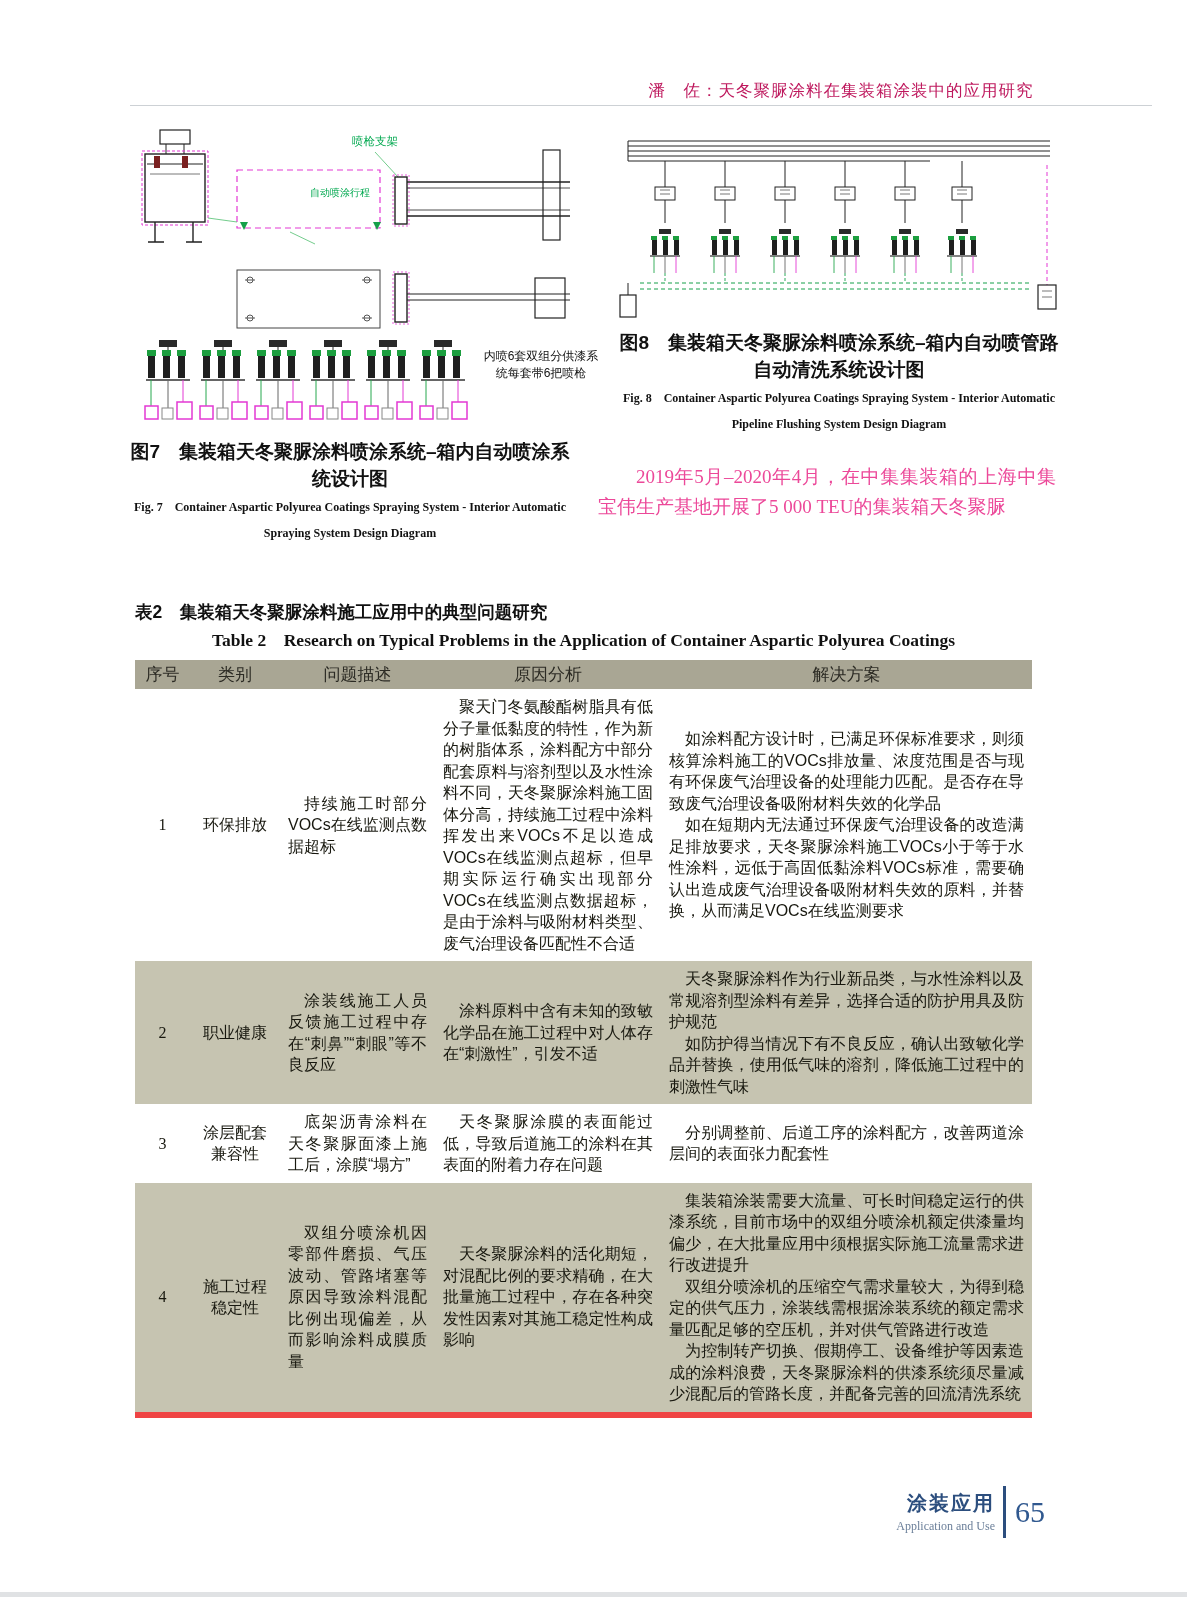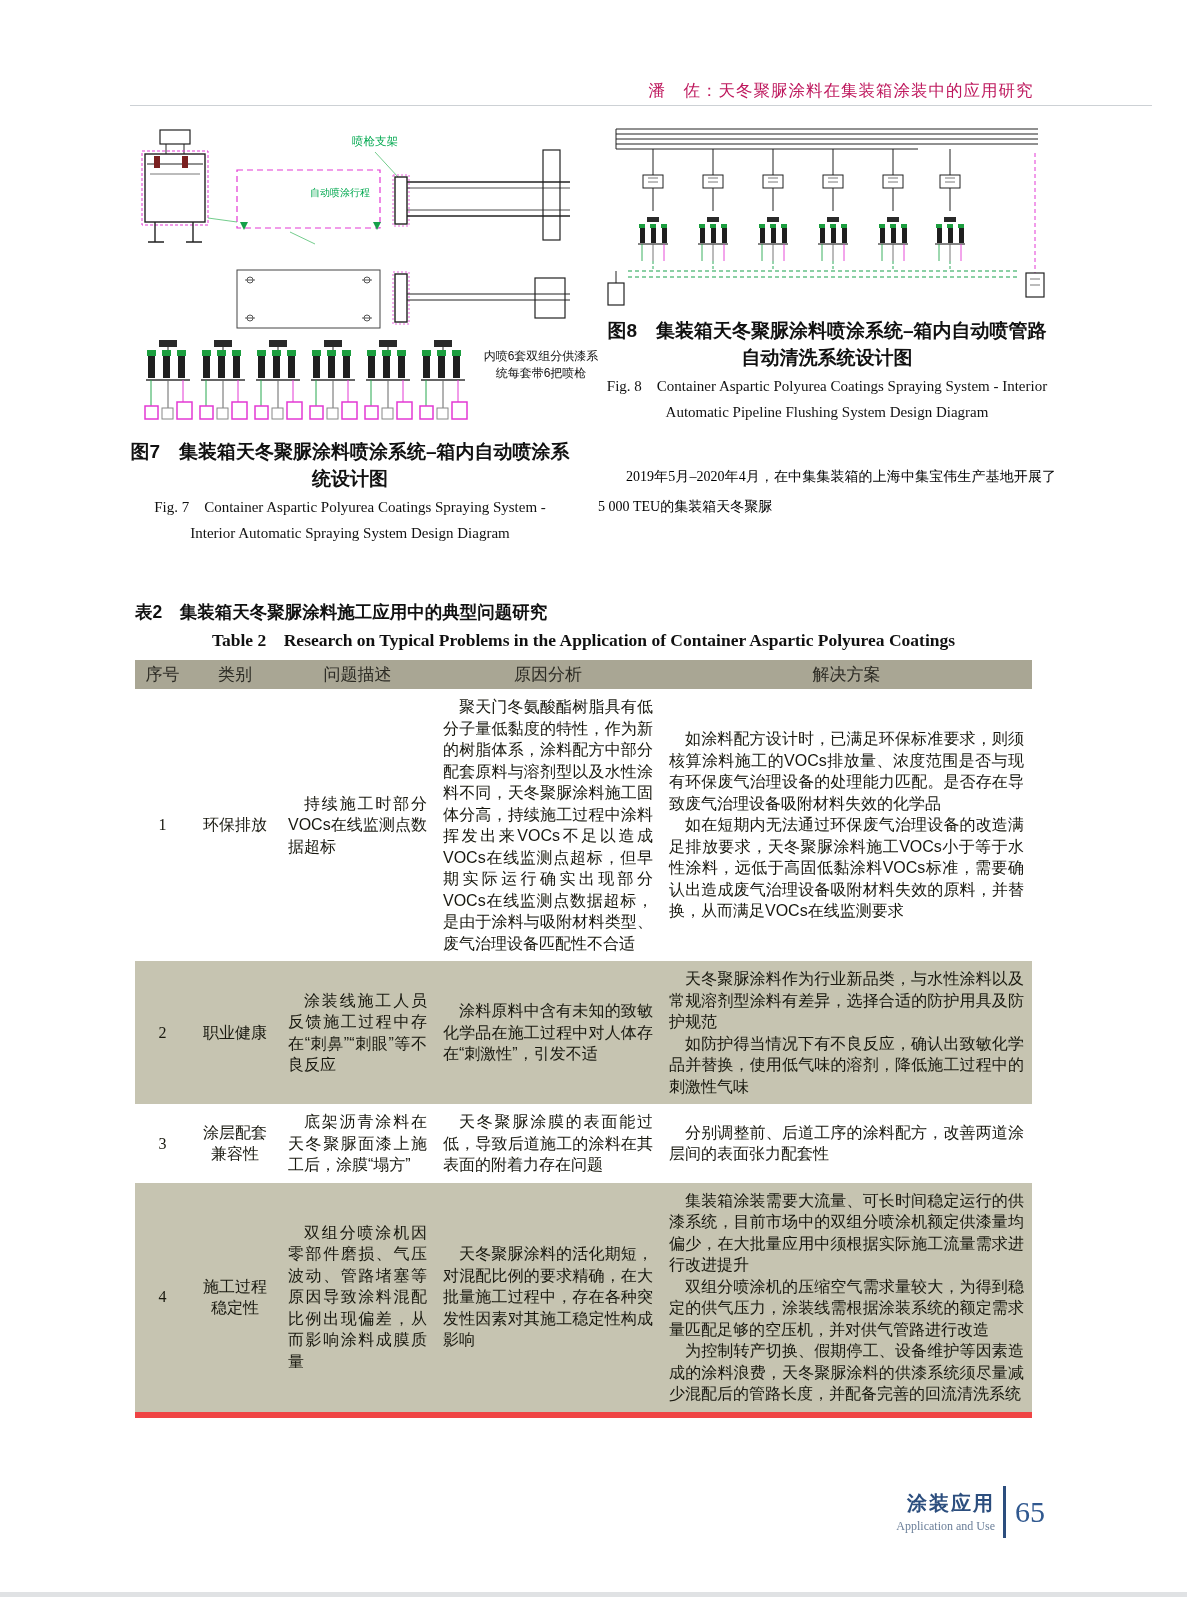--- a/index.html
+++ b/index.html
@@ -10,36 +10,36 @@
   .running-header{position:absolute;top:80px;left:600px;width:482px;text-align:center;
                   font-size:16.5px;color:#be185d;letter-spacing:1px;}
   .header-rule{position:absolute;top:105px;left:130px;width:1022px;height:1px;background:#cdd1d5;}
 
   
   .figure{position:absolute;}
   .fig7{left:130px;top:122px;width:440px;}
   .fig8{left:598px;top:125px;width:458px;}
   .fig-svg{display:block;}
   .caption-cn{text-align:center;font-weight:bold;font-size:19px;line-height:27px;color:#111;}
-  .caption-en{text-align:center;font-weight:normal;font-size:15px;line-height:26px;color:#111;
+  .caption-en{text-align:center;font-weight:bold;font-size:12px;line-height:26px;color:#111;
               font-family:"Liberation Serif",serif;margin-top:2px;}
   .fig7 .caption-cn{margin-top:8px;}
   .fig8 .caption-cn{margin-top:6px;}
   .cad-label{position:absolute;color:#00a84f;white-space:nowrap;}
   .label-bracket{left:222px;top:12px;font-size:11.5px;}
   .label-range{left:180px;top:64px;font-size:10px;}
   .fig7-annotation{position:absolute;left:350px;top:226px;width:122px;font-size:12px;
                    line-height:17px;text-align:center;color:#111;}
 
   
   .section3{position:absolute;left:598px;top:450px;width:458px;}
   .section-heading{margin:0;color:#15805e;font-size:23px;font-weight:bold;line-height:30px;}
   .section-heading .sec-num{margin-right:18px;}
-  .body-para{margin:12px 0 0 0;font-family:"Liberation Serif",serif;font-size:14px;
-             line-height:30px;text-align:justify;text-indent:2em;color:#000000;}
+  .body-para{margin:12px 0 0 0;font-family:"Liberation Serif",serif;font-size:19px;
+             line-height:30px;text-align:justify;text-indent:2em;color:#ec4899;}
 
   
   .table-block{position:absolute;left:135px;top:600px;width:897px;}
   .table-title-cn{text-align:left;font-weight:bold;font-size:17.5px;color:#111;}
   .table-title-en{text-align:center;font-weight:bold;font-size:17.5px;color:#111;
                   font-family:"Liberation Serif",serif;margin-top:4px;}
   table.problems{border-collapse:collapse;table-layout:fixed;width:897px;margin-top:8px;
                  border-bottom:6px solid #ef4444;}
   table.problems thead tr{background:#a9a694;}
   table.problems th{font-weight:normal;font-size:17px;color:#2c2b24;padding:3px 0;}
@@ -144,21 +144,21 @@
     </svg>
     <span class="cad-label label-bracket">喷枪支架</span>
     <span class="cad-label label-range">自动喷涂行程</span>
     <div class="fig7-annotation">内喷6套双组分供漆系统每套带6把喷枪</div>
     <figcaption>
       <div class="caption-cn">图7　集装箱天冬聚脲涂料喷涂系统–箱内自动喷涂系统设计图</div>
       <div class="caption-en">Fig. 7　Container Aspartic Polyurea Coatings Spraying System - Interior Automatic Spraying System Design Diagram</div>
     </figcaption>
   </figure>
 
-  <figure class="figure fig8" style="margin:0;">
+  <figure class="figure fig8" style="margin:12px;">
     <svg class="fig-svg" width="458" height="186" viewBox="0 0 458 186">
       <defs>
         <g id="valve8">
           <line x1="0" y1="0" x2="0" y2="26" stroke="#222" stroke-width="1"></line>
           <rect x="-10" y="26" width="20" height="13" fill="none" stroke="#222" stroke-width="1"></rect>
           <line x1="-5" y1="29" x2="5" y2="29" stroke="#555" stroke-width="0.8"></line>
           <line x1="-5" y1="33" x2="5" y2="33" stroke="#555" stroke-width="0.8"></line>
           <line x1="0" y1="39" x2="0" y2="62" stroke="#222" stroke-width="1"></line>
         </g>
         <g id="cluster8">

